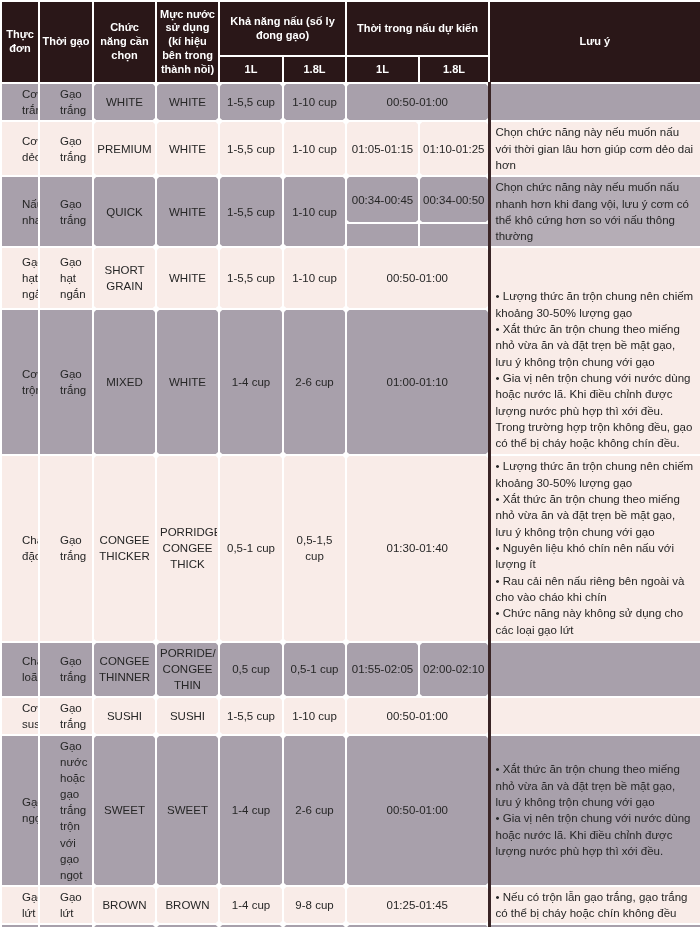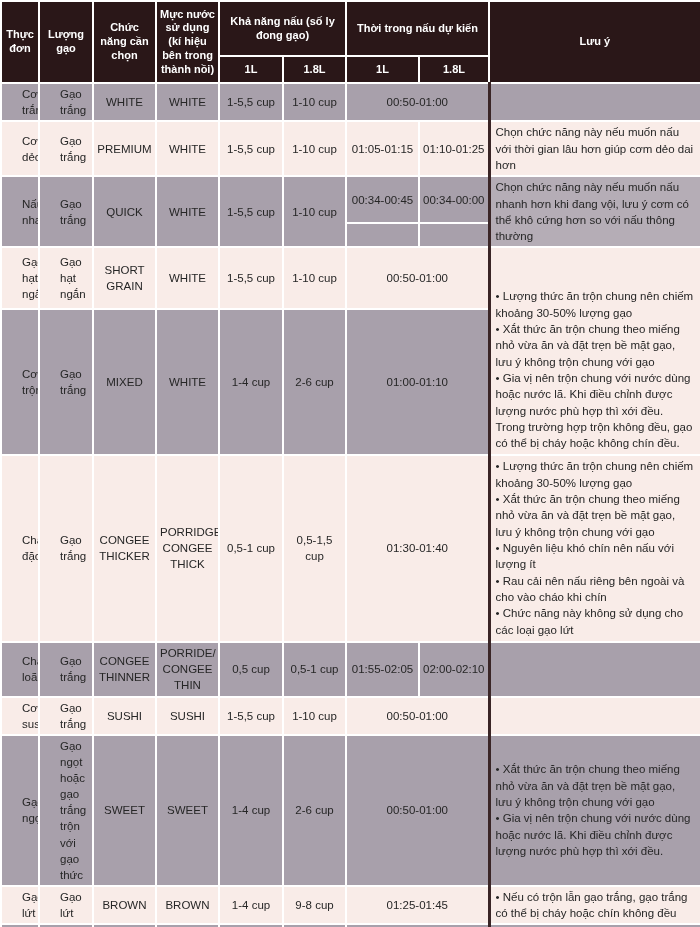--- a/index.html
+++ b/index.html
@@ -15,21 +15,21 @@
   body{width:700px;height:927px;overflow:hidden;background:#fff;
        font-family:"Liberation Sans", sans-serif;}
   .page{width:700px;height:927px;display:flex;flex-direction:column;}
   table{border-collapse:collapse;table-layout:fixed;width:700px;flex:0 0 auto;}
   th,td{border:2px solid #ffffff;vertical-align:middle;color:var(--body-text);
         font-size:11.5px;line-height:1.4;overflow:hidden;}
   thead th{background:var(--header-bg);color:var(--header-text);
            font-weight:bold;font-size:11px;text-align:center;padding:2px 2px;line-height:1.25;}
   td{padding:2px 3px;}
   .c-left{text-align:left;padding-left:20px;}
-  .c-center{text-align:center;}
+  .c-center{text-align:center;border-radius:7px;}
   tr.g td{background:var(--row-gray);}
   tr.p td{background:var(--row-pink);}
   td.note{border-left:3px solid var(--dark-border);border-right:3px solid var(--dark-border);
           text-align:left;padding:2px 5px;white-space:pre-line;line-height:1.42;}
   th.note-h{border-right:3px solid var(--dark-border);}
   tr.g td.note-light{background:var(--note-gray-light);}
   td.note-merged{background:linear-gradient(to bottom,
       var(--row-pink) 0,var(--row-pink) 55%,
       var(--row-gray) 55%,var(--row-gray) 100%);
       vertical-align:top;padding-top:40px;}
@@ -47,21 +47,21 @@
     <col style="width:63px">
         <col style="width:64px">
         <col style="width:63px">
     <col style="width:73px">
         <col style="width:70px">
         <col style="width:212px">
   </colgroup>
   <thead>
     <tr style="height:55px">
       <th rowspan="2">Thực đơn</th>
-      <th rowspan="2">Lượng gạo</th>
+      <th rowspan="2">Thời gạo</th>
       <th rowspan="2">Chức năng cần chọn</th>
       <th rowspan="2">Mực nước sử dụng (kí hiệu bên trong thành nồi)</th>
       <th colspan="2">Khả năng nấu (số ly đong gạo)</th>
       <th colspan="2">Thời trong nấu dự kiến</th>
       <th rowspan="2" class="note-h">Lưu ý</th>
     </tr>
     <tr style="height:27px">
       <th>1L</th>
       <th>1.8L</th>
       <th>1L</th>
@@ -94,21 +94,21 @@
     </tr>
 
     <tr class="g" style="height:45px">
       <td class="c-left" rowspan="2">Nấu nhanh</td>
       <td class="c-left" rowspan="2">Gạo trắng</td>
       <td class="c-center" rowspan="2">QUICK</td>
       <td class="c-center" rowspan="2">WHITE</td>
       <td class="c-center" rowspan="2">1-5,5 cup</td>
       <td class="c-center" rowspan="2">1-10 cup</td>
       <td class="c-center">00:34-00:45</td>
-      <td class="c-center">00:34-00:00</td>
+      <td class="c-center">00:34-00:50</td>
       <td class="note note-light" rowspan="2">Chọn chức năng này nếu muốn nấu nhanh hơn khi đang vội, lưu ý cơm có thể khô cứng hơn so với nấu thông thường</td>
     </tr>
     <tr class="g" style="height:23px">
       <td></td>
       <td></td>
     </tr>
 
     <tr class="p" style="height:37px">
       <td class="c-left">Gạo hạt ngắn</td>
       <td class="c-left">Gạo hạt ngắn</td>
@@ -165,21 +165,21 @@
       <td class="c-center">SUSHI</td>
       <td class="c-center">SUSHI</td>
       <td class="c-center">1-5,5 cup</td>
       <td class="c-center">1-10 cup</td>
       <td class="c-center" colspan="2">00:50-01:00</td>
       <td class="note"></td>
     </tr>
 
     <tr class="g" style="height:125px">
       <td class="c-left">Gạo ngọt</td>
-      <td class="c-left">Gạo ngọt hoặc gạo trắng trộn với gạo thức</td>
+      <td class="c-left">Gạo nước hoặc gạo trắng trộn với gạo ngọt</td>
       <td class="c-center">SWEET</td>
       <td class="c-center">SWEET</td>
       <td class="c-center">1-4 cup</td>
       <td class="c-center">2-6 cup</td>
       <td class="c-center" colspan="2">00:50-01:00</td>
       <td class="note">• Xắt thức ăn trộn chung theo miếng nhỏ vừa ăn và đặt trẹn bề mặt gạo, lưu ý không trộn chung với gạo
 • Gia vị nên trộn chung với nước dùng hoặc nước lã. Khi điều chỉnh được lượng nước phù hợp thì xới đều.</td>
     </tr>
 
     <tr class="p" style="height:35px">

